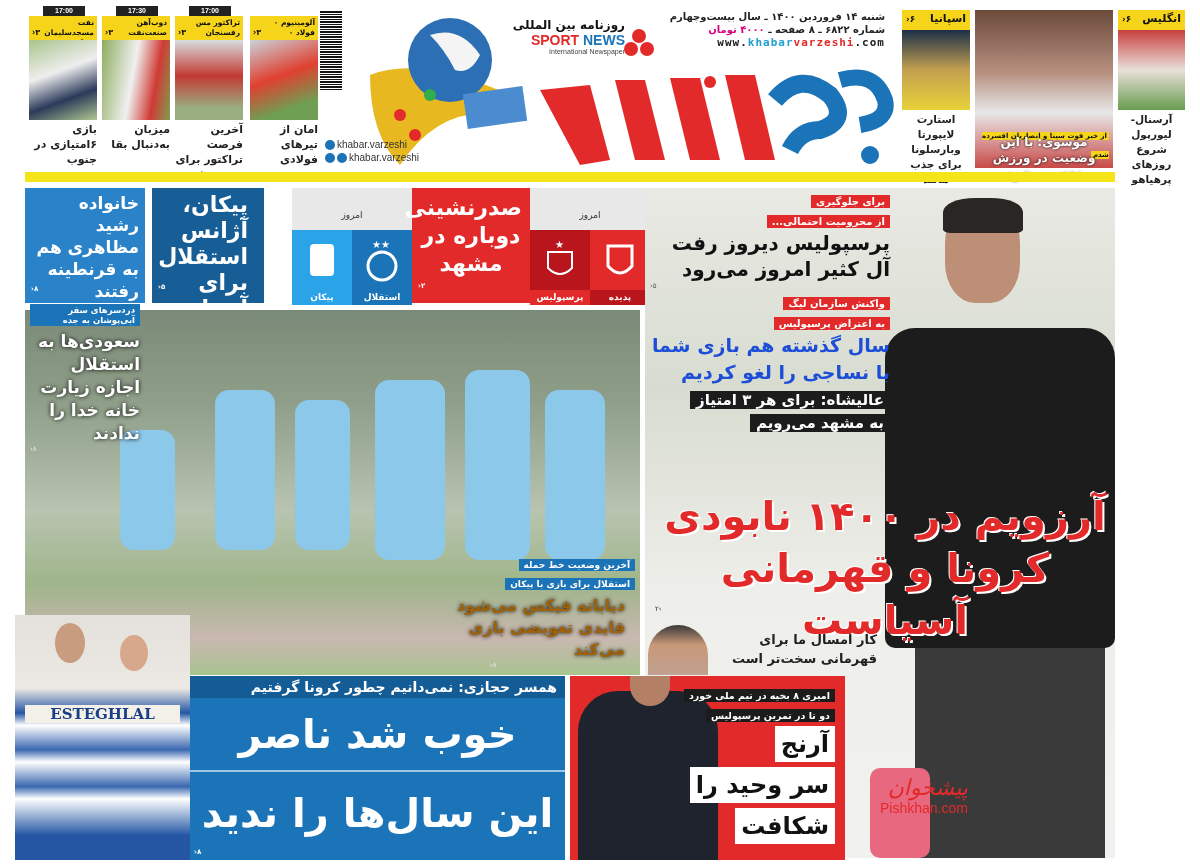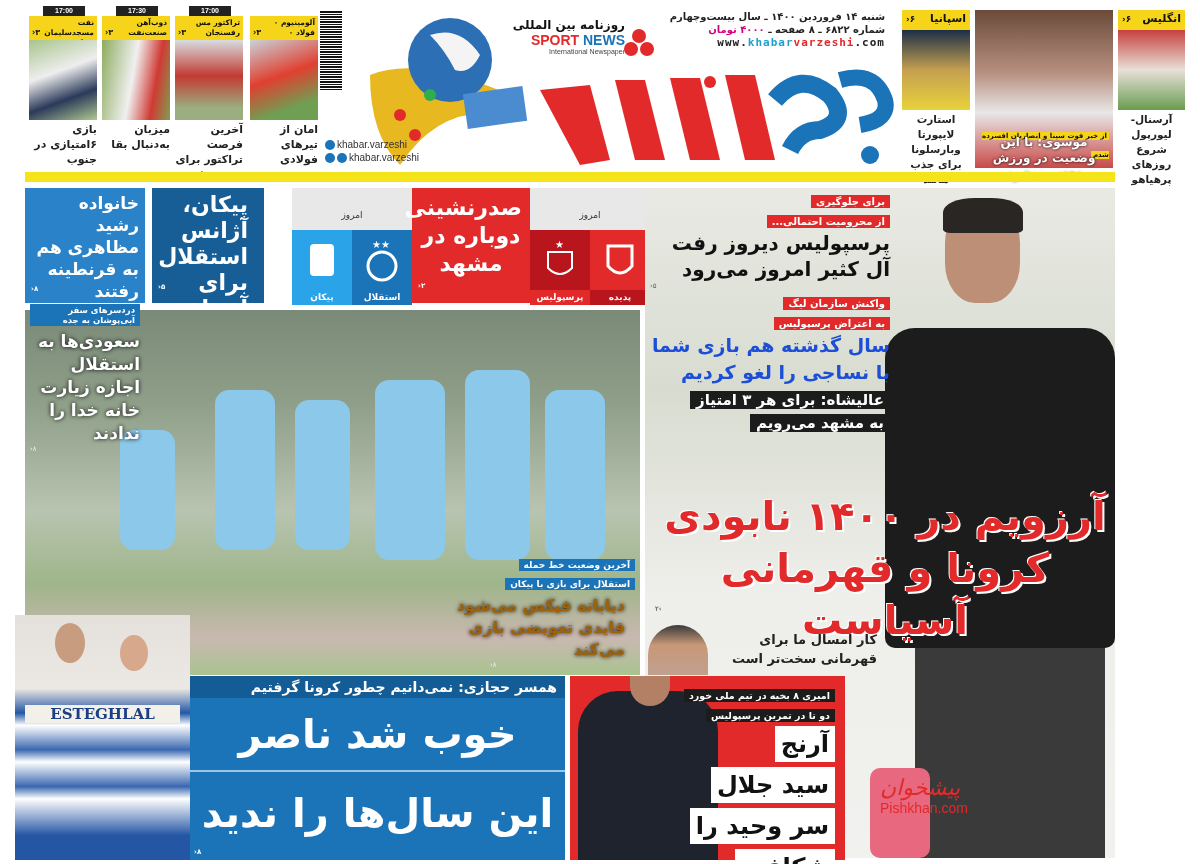--- a/index.html
+++ b/index.html
@@ -58,21 +58,21 @@
   .shirt { position:absolute; background:#1c1c1c; }
 
   .kicker-red { display:inline-block; background:#e32a2a; color:#fff; font-size:10px; padding:1px 5px; margin-bottom:2px; font-weight:bold; direction:rtl;text-align:right; }
   .kicker-blue { display:inline-block; background:#1b73b8; color:#fff; font-size:10px; padding:1px 5px; font-weight:bold; direction:rtl; }
   .kicker-dark { display:inline-block; background:#1c1c1c; color:#fff; font-size:9.5px; padding:1px 5px; margin-bottom:2px; font-weight:bold; direction:rtl; }
 
   .dark-strip { background:#1c1c1c; color:#fff; font-size:15px; padding:0 6px; display:inline-block; font-weight:bold; }
   .white-plate { background:#fff; color:#111; font-size:24px; font-weight:bold; padding:0 6px; margin-bottom:5px; display:inline-block; line-height:36px; }
 
   .watermark { position:absolute; left:880px; top:775px; font-family:"Liberation Sans",sans-serif; font-size:14px; color:#e32a2a; }
-  .watermark .fa { font-size:22px; font-family:"DejaVu Serif",serif; font-style:italic; display:block; text-align:left; }
+  .watermark .fa { font-size:22px; font-family:"DejaVu Serif",serif; font-style:italic; display:block; text-align:right; }
 </style>
 </head>
 <body>
 
 <div class="top-tile" style="left:250px;">
   <div class="head"><span>آلومینیوم ۰ فولاد ۰</span><span class="pg">۳‹</span></div>
   <div class="photo" style="background:linear-gradient(160deg,#c9d2d9,#e04030 45%,#6f9f52 80%);"></div>
   <div class="cap">امان از تیرهای فولادی</div>
 </div>
 <div class="top-tile" style="left:175px;">
@@ -295,21 +295,20 @@
 <div class="abs" style="left:648px; top:625px; width:60px; height:50px; background:linear-gradient(180deg,#3a3a3a 0%,#c89878 40%,#c0a090 100%); border-radius:30px 30px 0 0;"></div>
 <div class="abs" style="left:712px; top:630px; width:165px; direction:rtl; text-align:right; font-size:13px; line-height:19px; color:#222; font-weight:bold;">کار امسال ما برای قهرمانی سخت‌تر است</div>
 
 <div class="red-box" style="left:570px; top:676px; width:275px; height:184px;">
   <div style="position:absolute; left:8px; top:15px; width:140px; height:169px; background:#1f232e; border-radius:40px 40px 0 0;"></div>
   <div style="position:absolute; left:60px; top:0; width:40px; height:30px; background:#b38066; border-radius:0 0 20px 20px;"></div>
   <div class="abs" style="right:10px; top:8px; text-align:right;">
     <div><span class="kicker-dark">امیری ۸ بخیه در تیم ملی خورد</span></div>
     <div><span class="kicker-dark">دو تا در تمرین پرسپولیس</span></div>
     <div style="margin-top:2px;"><span class="white-plate">آرنج</span></div>
-    <div><span class="white-plate">سید جلال</span></div>
     <div><span class="white-plate">سر وحید را</span></div>
     <div><span class="white-plate">شکافت</span></div>
   </div>
 </div>
 
 <div class="watermark">
   <span class="fa">پیشخوان</span>
   <span>Pishkhan.com</span>
 </div>
 

